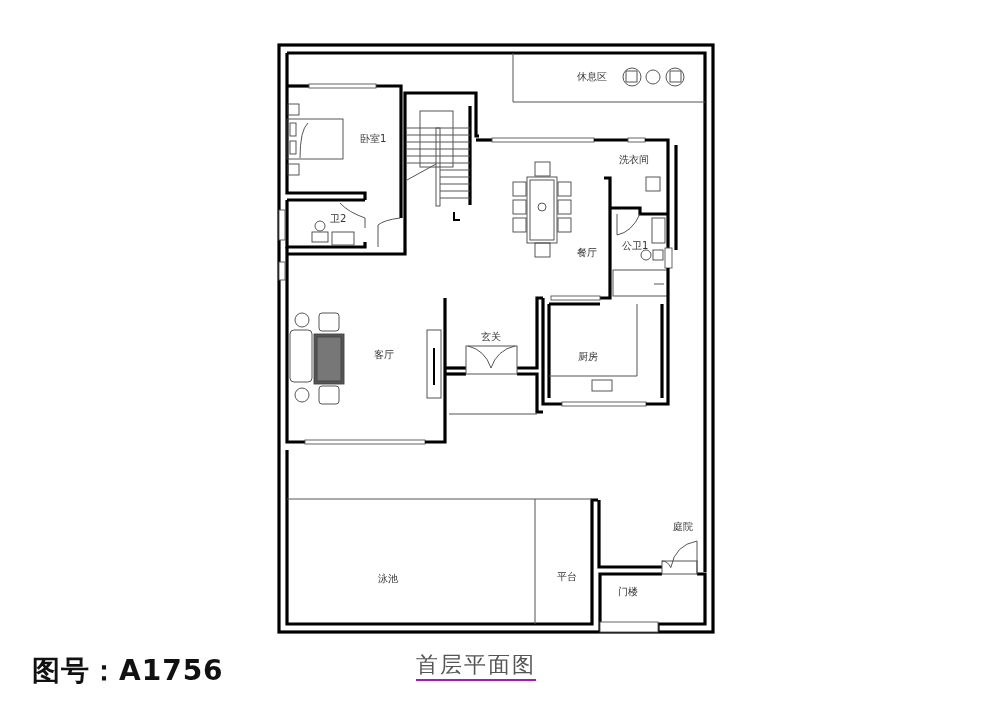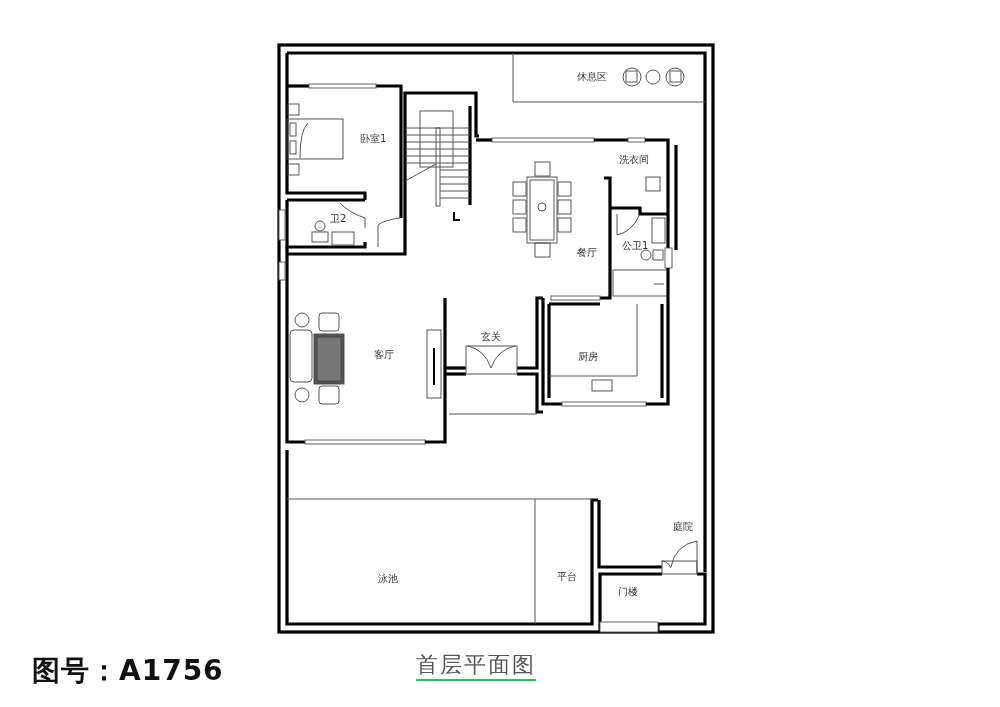--- a/index.html
+++ b/index.html
@@ -4,21 +4,21 @@
 <style>
   html, body { margin:0; padding:0; background:#ffffff; }
   body { width:1000px; height:707px; position:relative; overflow:hidden; font-family:"DejaVu Sans", sans-serif; }
   #plan { position:absolute; left:0; top:0; width:1000px; height:707px; }
   .wall { fill:none; stroke:#000; stroke-width:3.2; stroke-linejoin:miter; }
   .thin { fill:none; stroke:#555; stroke-width:1; }
   .furn { fill:none; stroke:#444; stroke-width:0.9; }
   .win  { fill:#fff; stroke:#555; stroke-width:0.9; }
   .room-label { font-size:10px; fill:#333; font-family:"DejaVu Sans", sans-serif; }
   .drawing-no { position:absolute; left:32px; top:652px; font-size:28px; font-weight:bold; color:#111; font-family:"DejaVu Sans", sans-serif; letter-spacing:1px; }
-  .drawing-title { position:absolute; left:416px; top:652px; font-size:22px; color:#555; font-family:"DejaVu Sans", sans-serif; letter-spacing:2px; border-bottom:2px solid #22c55e; line-height:26px; padding-bottom:1px; }
+  .drawing-title { position:absolute; left:416px; top:652px; font-size:22px; color:#555; font-family:"DejaVu Sans", sans-serif; letter-spacing:2px; border-bottom:2px solid #a21caf; line-height:26px; padding-bottom:1px; }
 </style>
 </head>
 <body>
 
 <svg id="plan" viewBox="0 0 1000 707" xmlns="http://www.w3.org/2000/svg">
 
   <g>
     <rect x="279" y="45" width="434" height="587" class="wall"></rect>
     <path d="M287 53 L705 53 L705 572" class="wall"></path>
     <path d="M287 53 L287 86" class="wall"></path>

